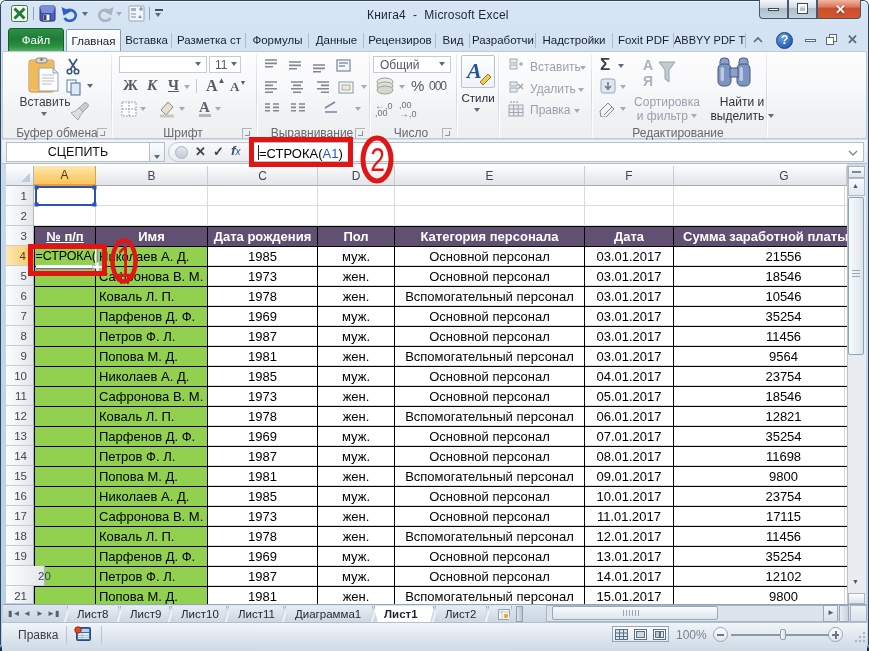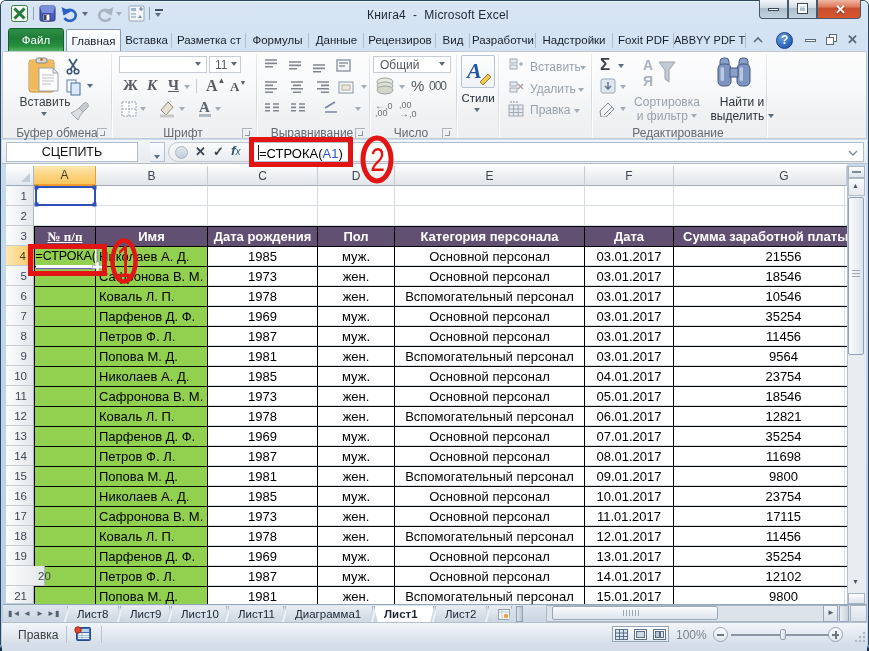--- a/index.html
+++ b/index.html
@@ -33,21 +33,21 @@
 .glabel{position:absolute;top:74px;font-size:12px;color:#66696d;text-align:center;}
 .dlg{position:absolute;top:76px;width:10px;height:10px;border:1px solid #b0b5bc;border-right:none;border-bottom:none;}
 .dlg:before{content:"";position:absolute;left:2px;top:2px;width:4px;height:4px;border-right:1px solid #8d939b;border-bottom:1px solid #8d939b;}
 .ricon{position:absolute;}
 .rtxt{position:absolute;font-size:11px;color:#1f2a36;}
 .gray{color:#98a2ad;}
 .arr{display:inline-block;width:0;height:0;border-left:3px solid transparent;border-right:3px solid transparent;border-top:4px solid #5a6b7e;vertical-align:middle;}
 .arrg{border-top-color:#a3adb8;}
 
 #fbar{position:absolute;left:2px;top:140px;width:865px;height:24px;background:linear-gradient(#f2f4f6,#e8ebee);border-bottom:1px solid #b4bcc5;}
-#namebox{position:absolute;left:4px;top:2px;width:132px;height:20px;background:#fff;border:1px solid #b0bfcf;font-size:12.5px;color:#111;text-align:center;line-height:19px;}
+#namebox{position:absolute;left:4px;top:2px;width:144px;height:20px;background:#fff;border:1px solid #b0bfcf;font-size:12.5px;color:#111;text-align:center;line-height:19px;}
 #nbdrop{position:absolute;left:148px;top:2px;width:15px;height:20px;background:linear-gradient(#fafcfe,#e8eef5);border:1px solid #b0bfcf;border-left:none;}
 #fxpill{position:absolute;left:166px;top:2px;width:84px;height:20px;background:linear-gradient(#f8fafb,#eaedf0);border:1px solid #bfc7d0;border-radius:10px 0 0 10px;}
 #ffield{position:absolute;left:250px;top:2px;width:612px;height:20px;background:#fff;border:1px solid #b0bfcf;border-left:none;font-size:13px;line-height:22px;}
 
 #sheet{position:absolute;left:6px;top:164px;width:841px;height:440px;background:#fff;}
 #corner{position:absolute;left:6px;top:166px;width:28px;height:20px;background:linear-gradient(#fcfdfe,#e3e8ee);border-right:1px solid #aab8c6;border-bottom:1px solid #9aa8ba;}
 #corner:before{content:"";position:absolute;right:3px;bottom:3px;border-left:9px solid transparent;border-bottom:9px solid #c2ccd6;}
 .colhdr{position:absolute;top:166px;height:20px;background:linear-gradient(#fcfdfd,#ebedf0 60%,#e2e5e9);border-right:1px solid #c6ccd3;border-bottom:1px solid #a2aab4;font-size:12px;color:#3e4650;text-align:center;line-height:20px;}
 .colsel{background:linear-gradient(#fde8b2,#fbd27c 55%,#f9c75f);border-right:1px solid #e0a23c;border-bottom:2px solid #ef9c31;line-height:19px;color:#4a3b20;}
 .rowhdr{position:absolute;left:6px;width:28px;height:20px;background:linear-gradient(90deg,#fcfdfd,#ebedf0 70%,#e4e7ea);border-right:1px solid #aeb6bf;border-bottom:1px solid #c6ccd3;font-size:11.5px;color:#3e4650;text-align:right;line-height:20px;padding-right:6px;}
@@ -350,21 +350,21 @@
  <div id="grid">
    <div class="vline" style="left:61px;"></div>
    <div class="vline" style="left:173px;"></div>
    <div class="vline" style="left:283px;"></div>
    <div class="vline" style="left:360px;"></div>
    <div class="vline" style="left:550px;"></div>
    <div class="vline" style="left:639px;"></div>
    <div class="vline" style="left:810px;"></div>
    <div id="tbl">
 <div class="trow hrow">
-          <div class="cA" style="text-decoration:underline;font-family:Liberation Serif, serif;">№ п/п</div>
+          <div class="cA" style="text-decoration:underline;">№ п/п</div>
           <div class="cB" style="text-align:center!important;padding-left:0;">Имя</div>
           <div class="cC">Дата рождения</div>
           <div class="cD">Пол</div>
           <div class="cE">Категория персонала</div>
           <div class="cF">Дата</div>
           <div class="cG" style="text-align:left;padding-left:9px;">Сумма заработной платы</div>
         </div>
 <div class="trow">
           <div class="cA" style="text-align:left;padding-left:0.5px;font-size:12.5px;letter-spacing:-0.1px;">=СТРОКА(</div>
           <div class="cB">Николаев А. Д.</div>

